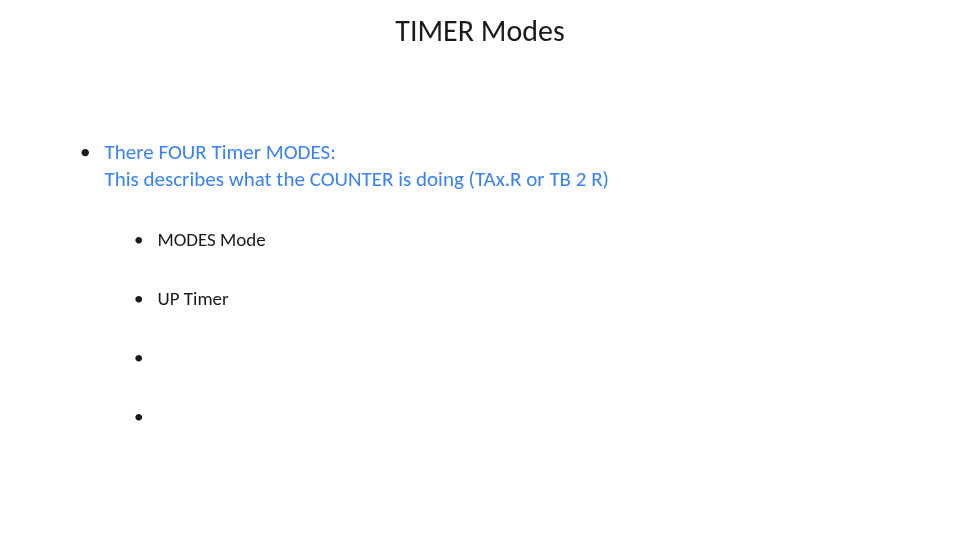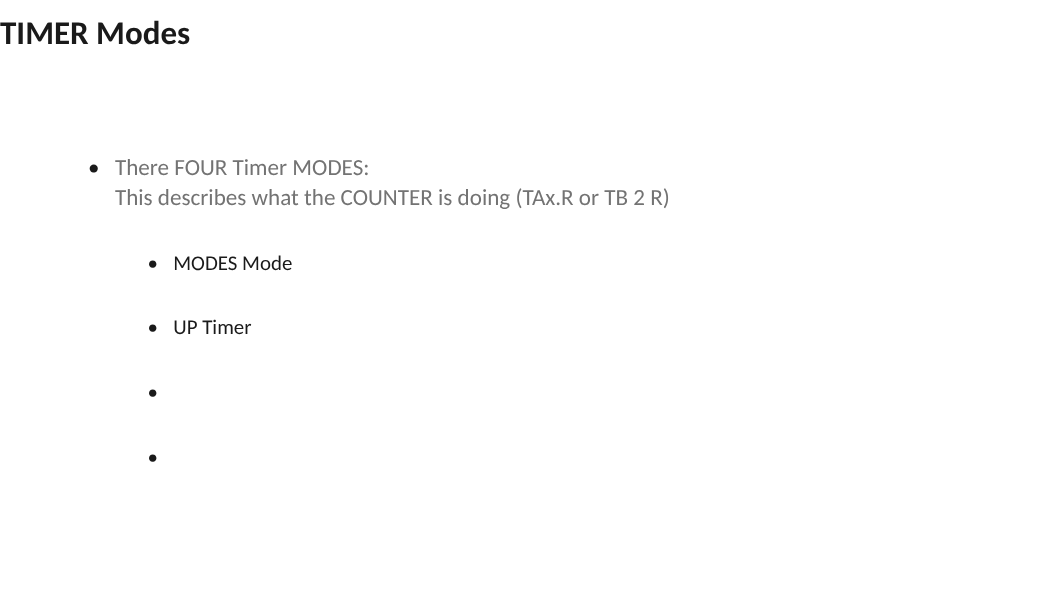--- a/index.html
+++ b/index.html
@@ -15,44 +15,44 @@
       color: #1a1a1a;
       position: relative;
       overflow: hidden;
     }
     .slide {
       width: 100%;
       height: 100%;
       padding: 12px 0 0 0;
     }
     .title {
-      text-align: left;
+      text-align: center;
       font-size: 30px;
-      font-weight: 700;
+      font-weight: 400;
       color: #1a1a1a;
       margin-bottom: 90px;
     }
     .content {
       padding-left: 80px;
     }
     .top-bullet {
       display: flex;
       align-items: flex-start;
       margin-bottom: 28px;
     }
     .bullet-dot {
       font-size: 21px;
       line-height: 27px;
       margin-right: 14px;
       color: #1a1a1a;
     }
     .top-text {
       font-size: 21px;
       line-height: 27px;
-      color: #737373;
+      color: #3b82f6;
     }
     .line1 {
       display: block;
     }
     .line2 {
       display: block;
     }
     .sub-list {
       padding-left: 54px;
       margin-top: 34px;

